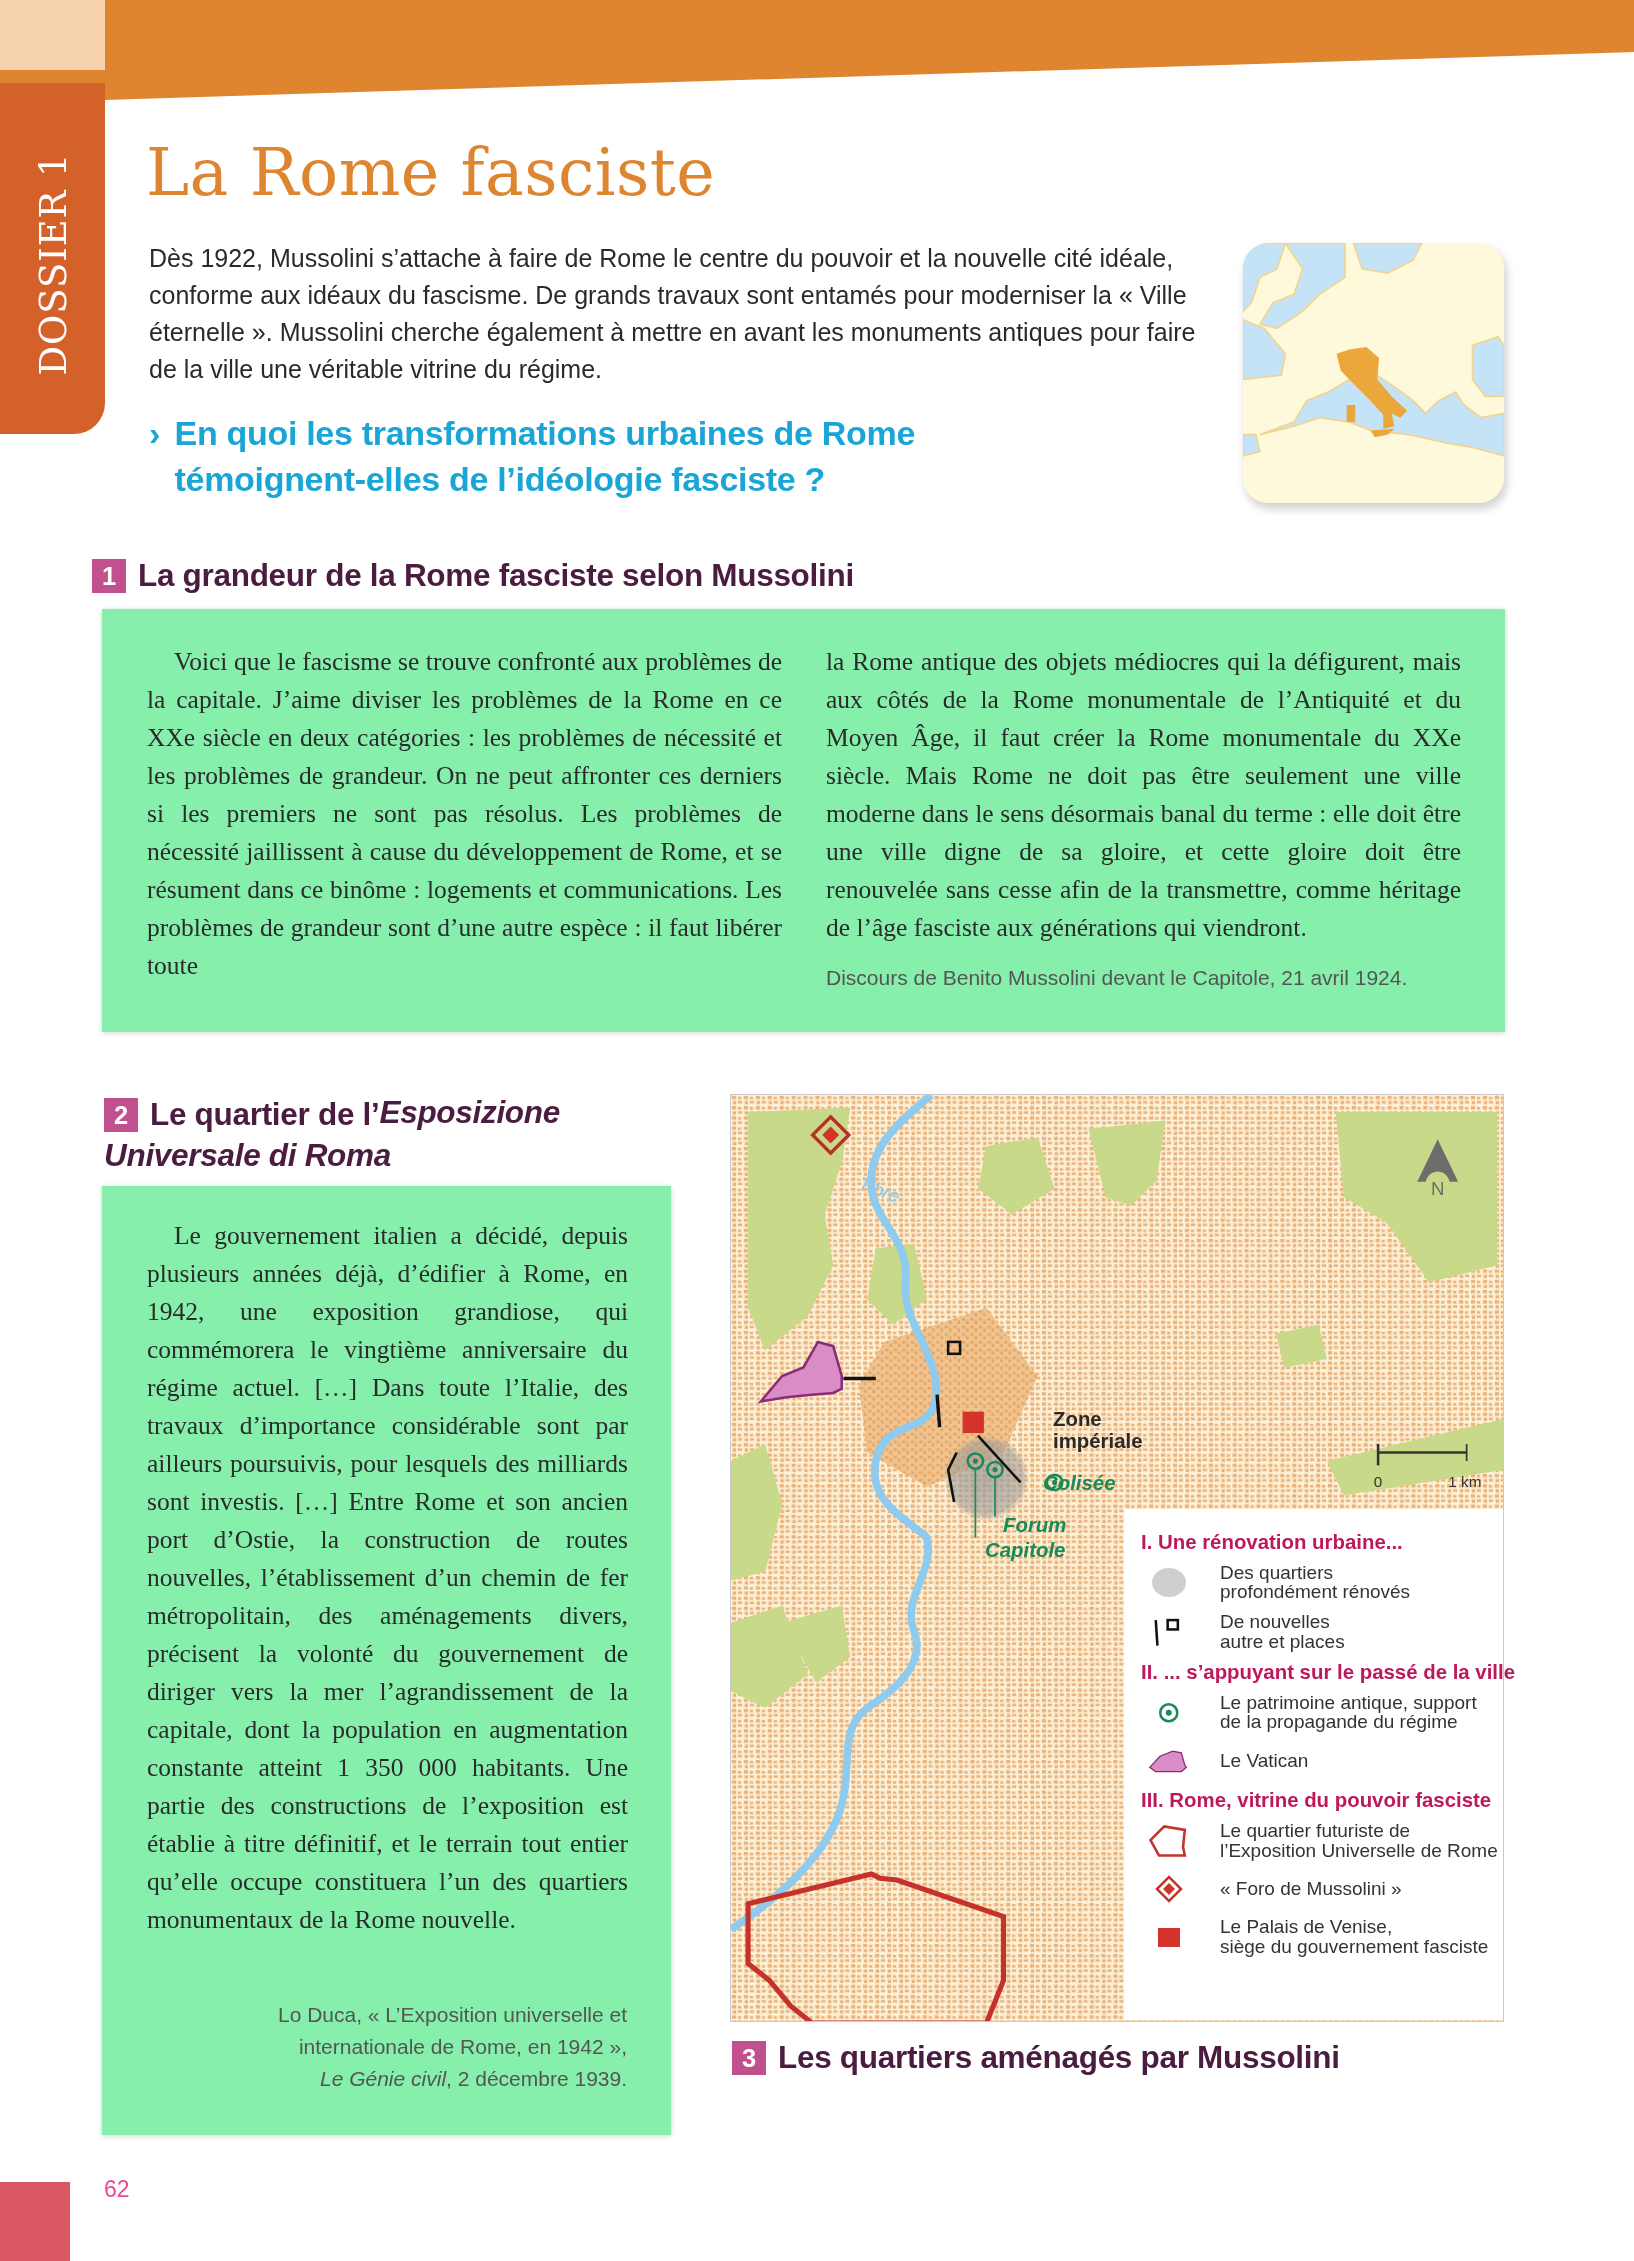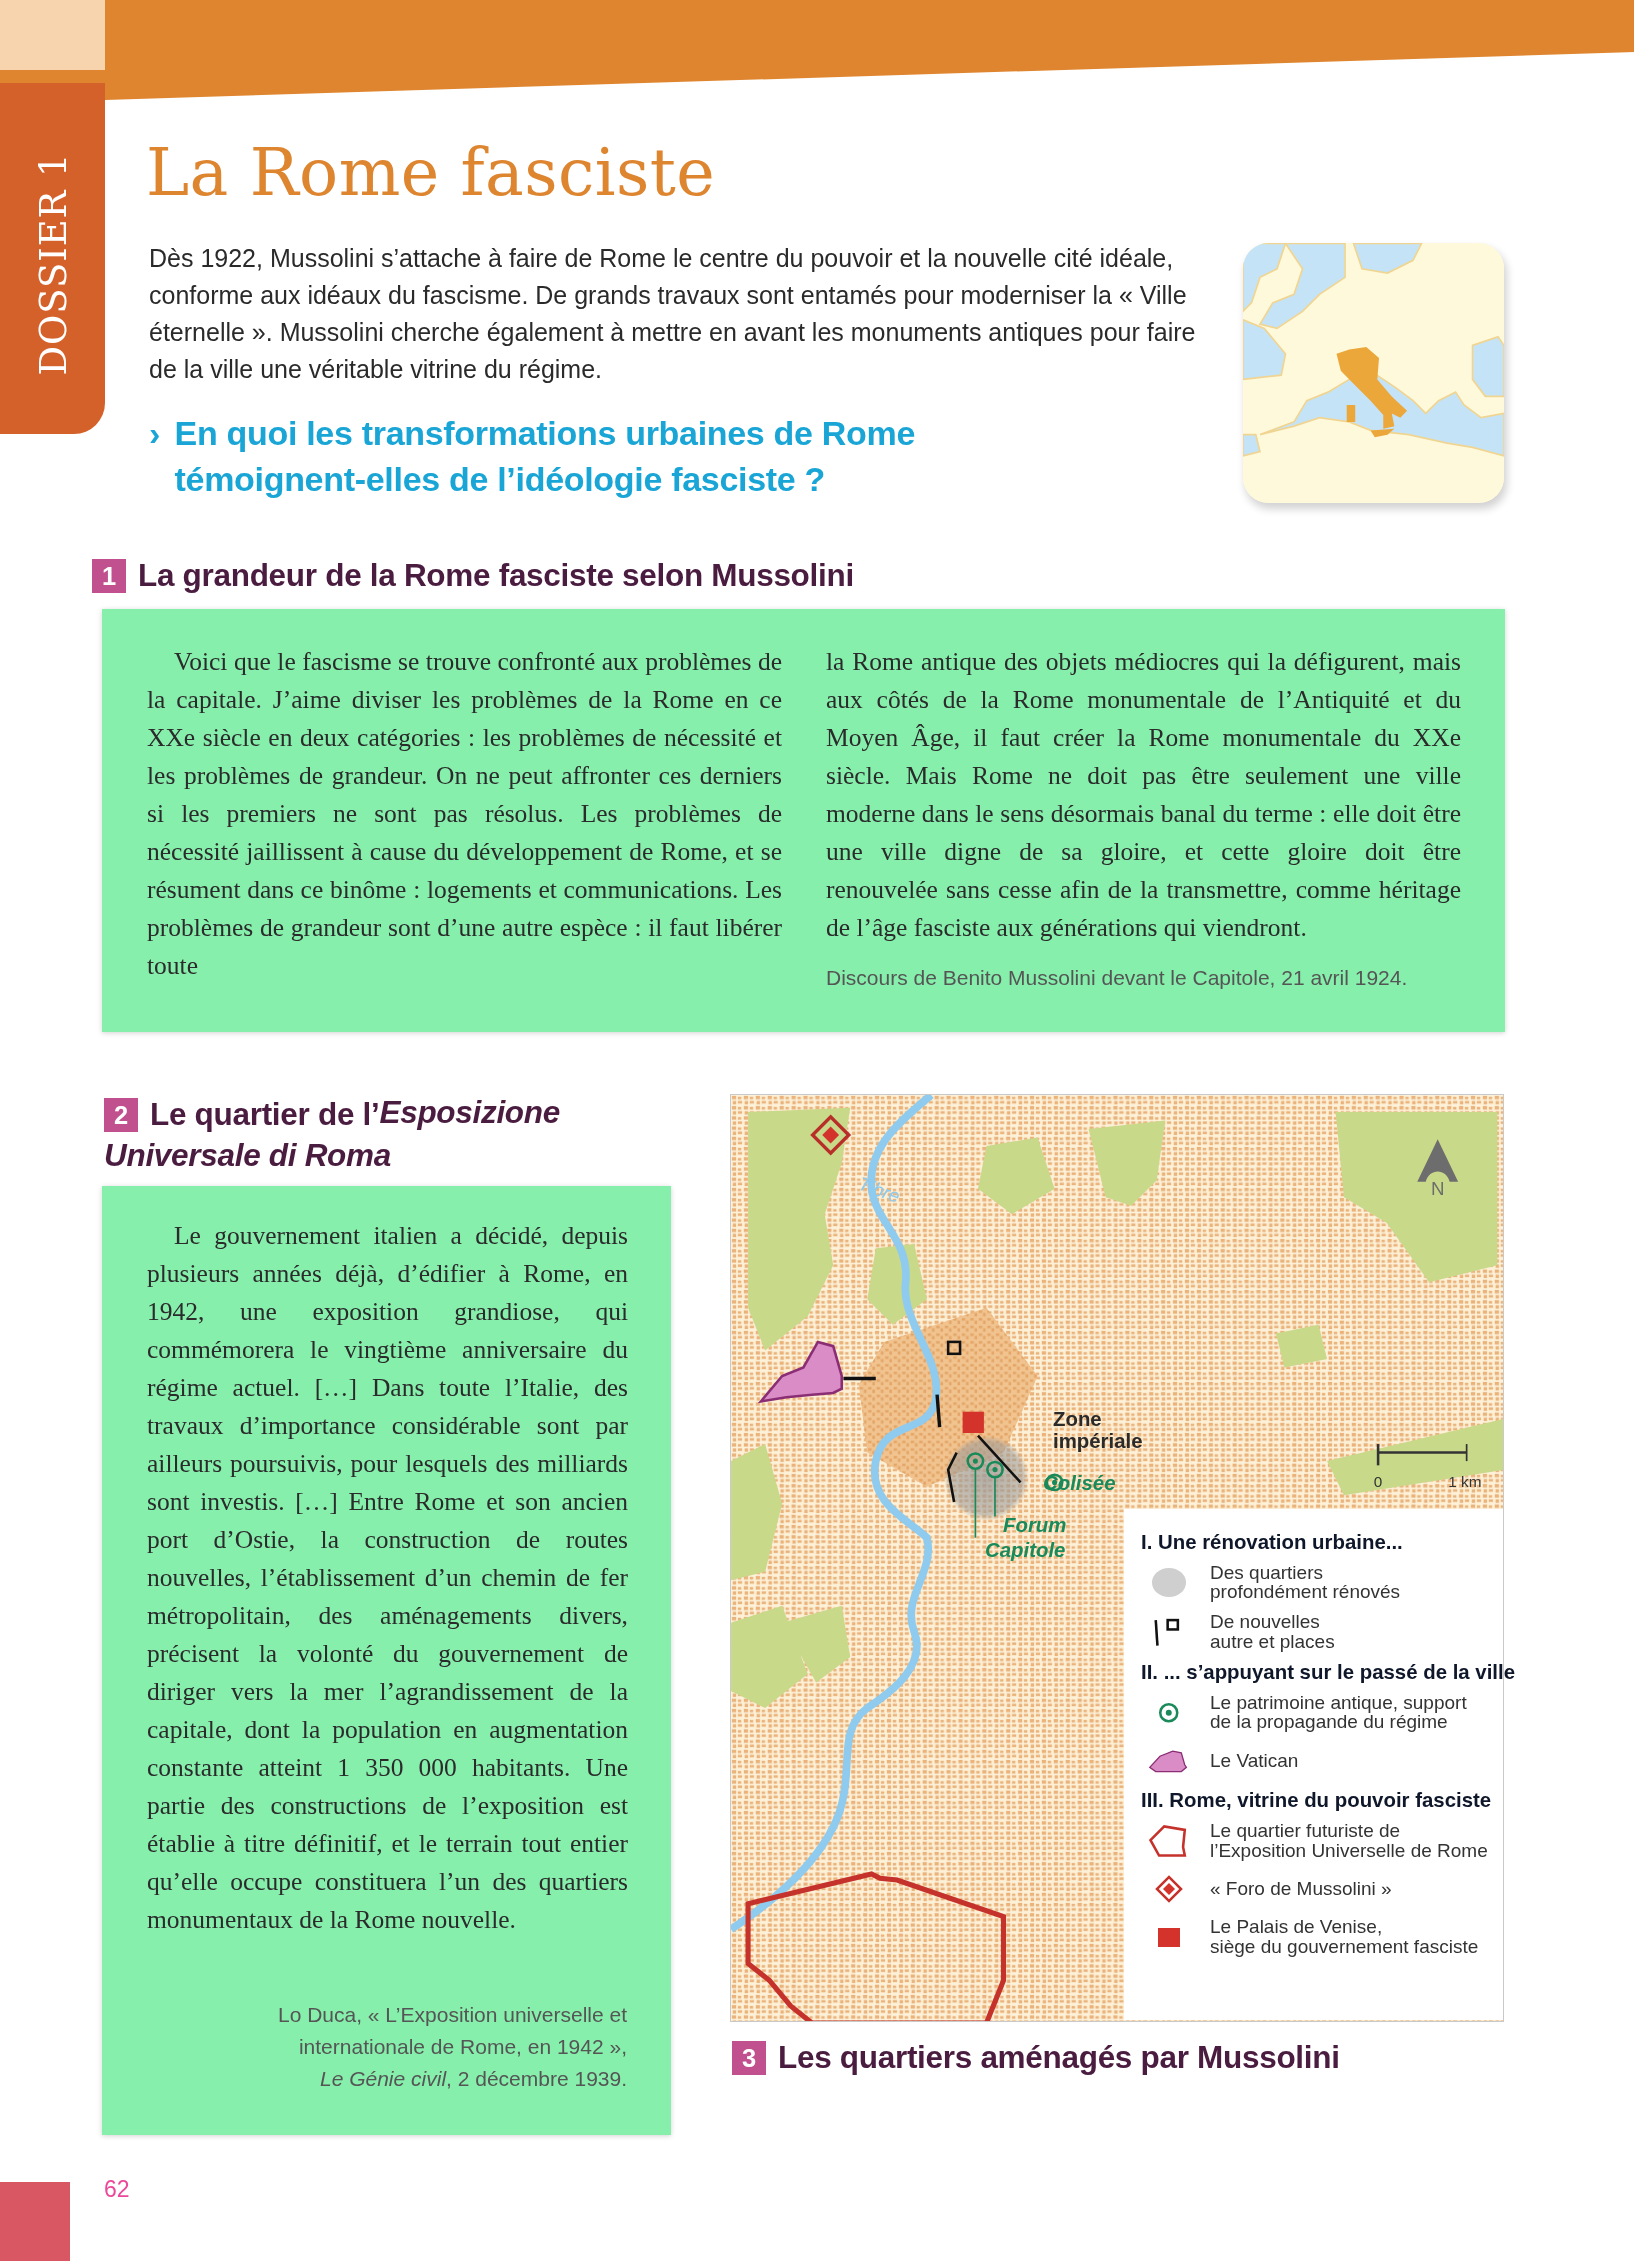--- a/index.html
+++ b/index.html
@@ -33,24 +33,24 @@
   .sec-head { position: absolute; font-size: 31.5px; font-weight: bold; color: #4a1c3f; line-height: 41px; letter-spacing: -0.3px; }
   .sec-head .t { vertical-align: middle; margin-left: 12px; }
 
   .doc-box { position: absolute; background: #86efac; box-shadow: 0 0.9px 5.1px rgba(0,0,0,0.18); }
   .serif-text { font-family: "Liberation Serif", "DejaVu Serif", serif; font-size: 25.5px; line-height: 38px; color: #2b2b2b; text-align: justify; }
   .source { font-size: 21px; color: #555; line-height: 32px; }
 
   
   .map-frame { position: absolute; left: 730px; top: 1094px; width: 774px; height: 928px; border: 1.7px solid #c9c9c9; overflow: hidden; background: #fdf1d8; }
   .legend { position: absolute; left: 1124px; top: 1509px; width: 379px; height: 511px; background: #ffffff; padding: 17px 0 0 17px; }
-  .lg-h { font-size: 20.4px; font-weight: bold; color: #0f172a; margin: 5.1px 0 8.5px; white-space: nowrap; }
+  .lg-h { font-size: 20.4px; font-weight: bold; color: #be185d; margin: 5.1px 0 8.5px; white-space: nowrap; }
   .lg-row { display: flex; align-items: center; margin-bottom: 10.2px; }
   .lg-sym { width: 55px; height: 37px; flex: none; display: flex; align-items: center; justify-content: center; }
-  .lg-txt { font-size: 19px; line-height: 19.6px; color: #333; margin-left: 14px; }
+  .lg-txt { font-size: 19px; line-height: 19.6px; color: #333; margin-left: 24px; }
   .map-label { position: absolute; font-weight: bold; white-space: nowrap; }
   .green-lbl { color: #1b8a5a; font-style: italic; font-size: 20.4px; }
 
   .page-num { position: absolute; left: 104px; top: 2176px; font-size: 23px; color: #ec4899; }
   .page-corner { position: absolute; left: 0; top: 2182px; width: 70px; height: 79px; background: #d85763; }
 </style>
 </head>
 <body>
 
 <div class="peach-block"></div>

